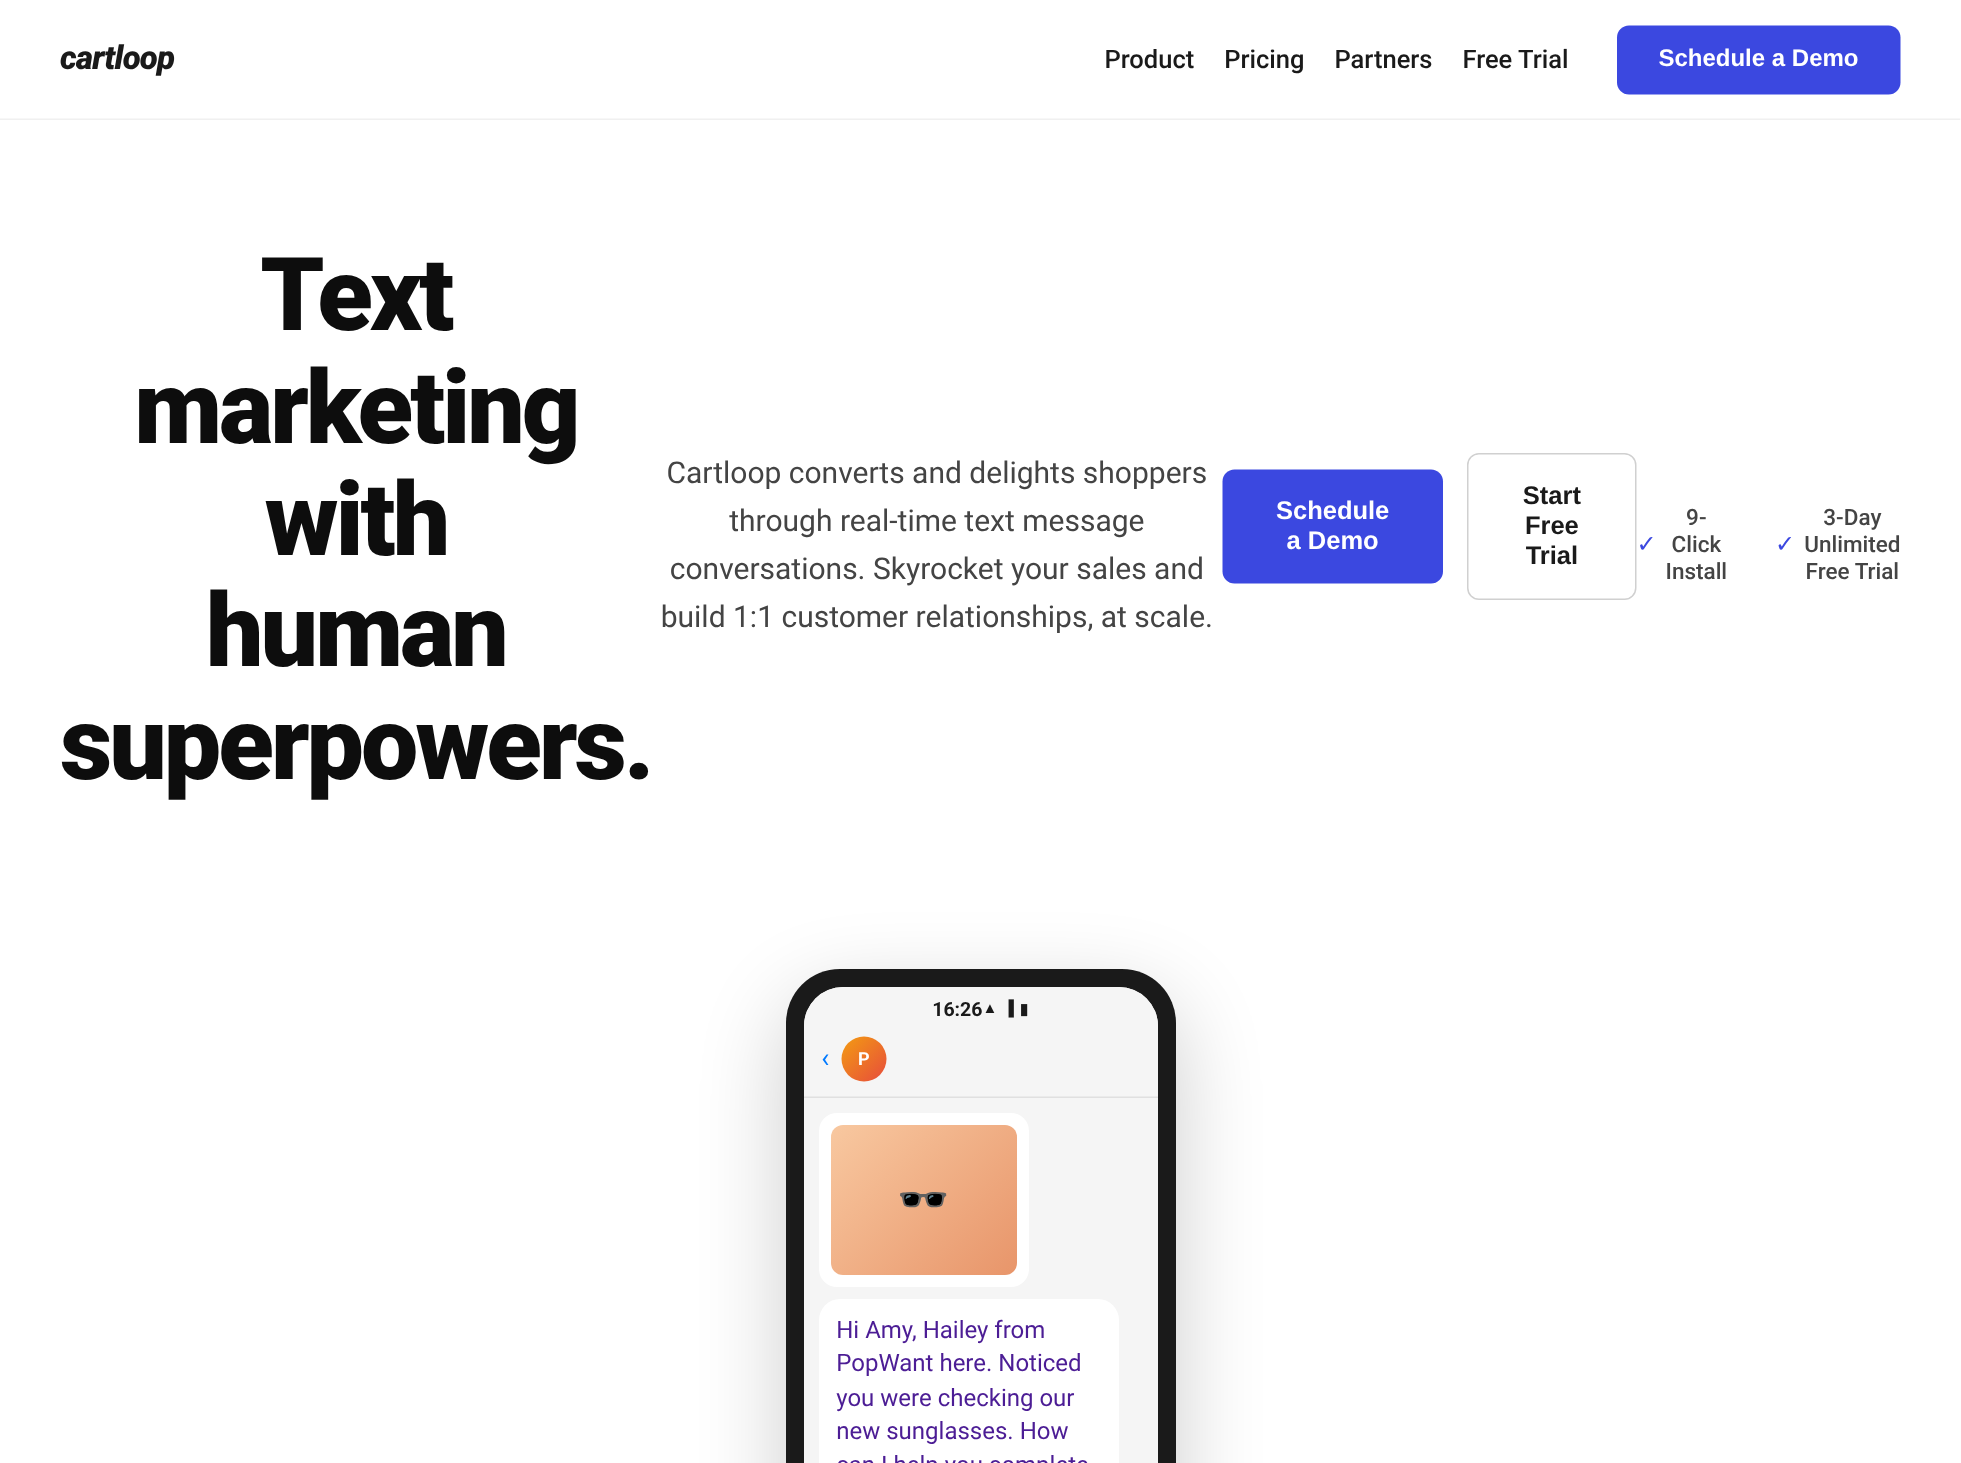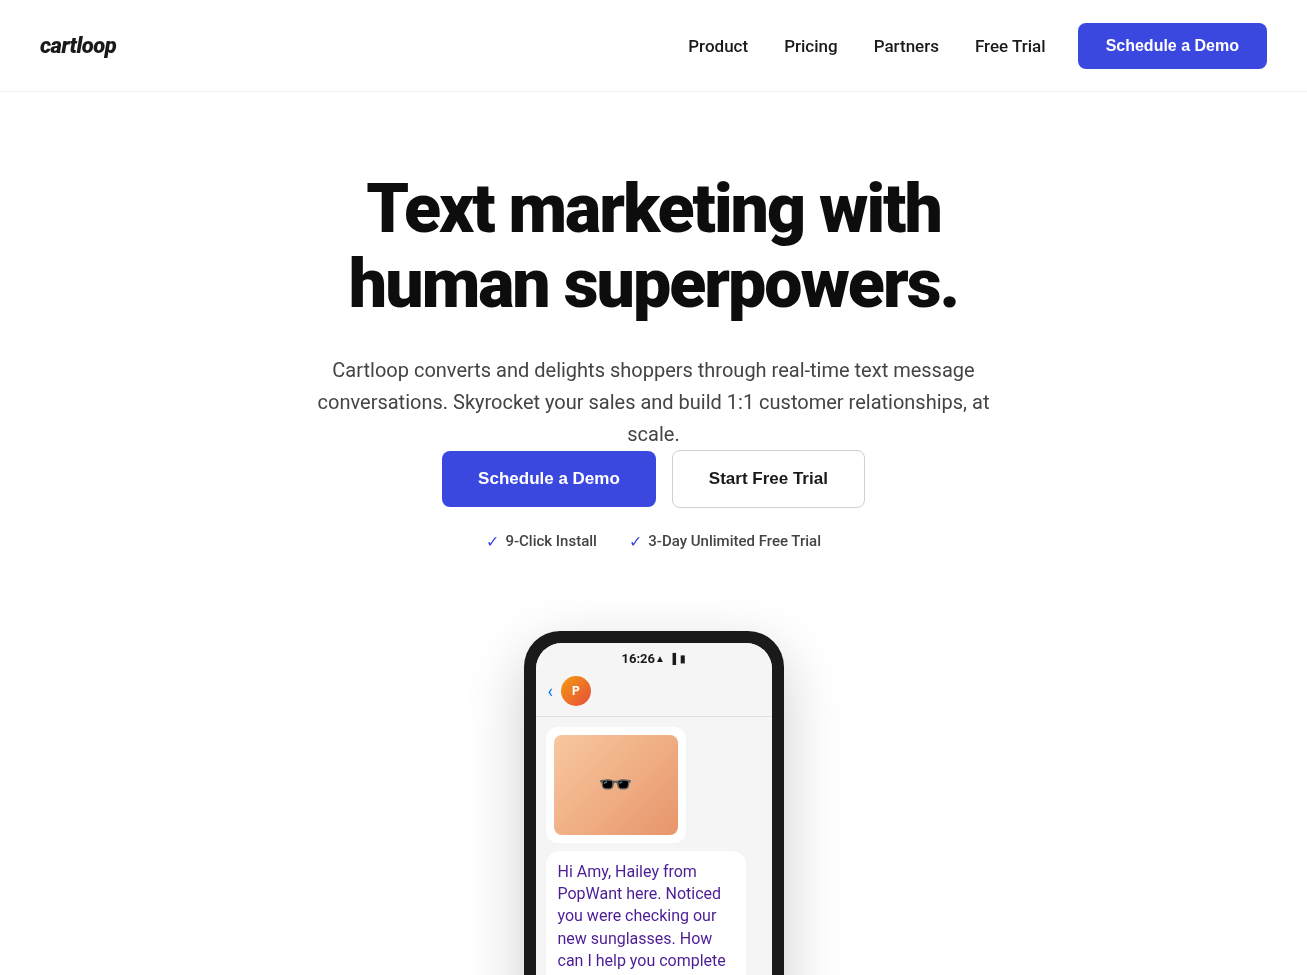--- a/index.html
+++ b/index.html
@@ -16,28 +16,28 @@
       min-height: 975px;
       overflow-x: hidden;
     }
 
     
     nav {
       display: flex;
       align-items: center;
       justify-content: space-between;
       padding: 0 40px;
-      height: 92px;
+      height: 80px;
       border-bottom: 1px solid #f0f0f0;
     }
 
     .nav-links {
       display: flex;
       align-items: flex-end;
-      gap: 36px;
+      gap: 20px;
       margin-left: auto;
       margin-right: 32px;
     }
 
     .nav-links a {
       text-decoration: none;
       color: #1a1a1a;
       font-size: 17px;
       font-weight: 500;
     }
@@ -50,21 +50,21 @@
       padding: 14px 28px;
       font-size: 16px;
       font-weight: 600;
       cursor: pointer;
       white-space: nowrap;
     }
 
     
     .hero {
       display: flex;
-      flex-direction: column;
+      flex-direction: row;
       align-items: center;
       text-align: center;
       padding: 80px 40px 40px;
     }
 
     .hero-heading {
       font-size: 68px;
       font-weight: 900;
       line-height: 1.1;
       letter-spacing: -2px;

